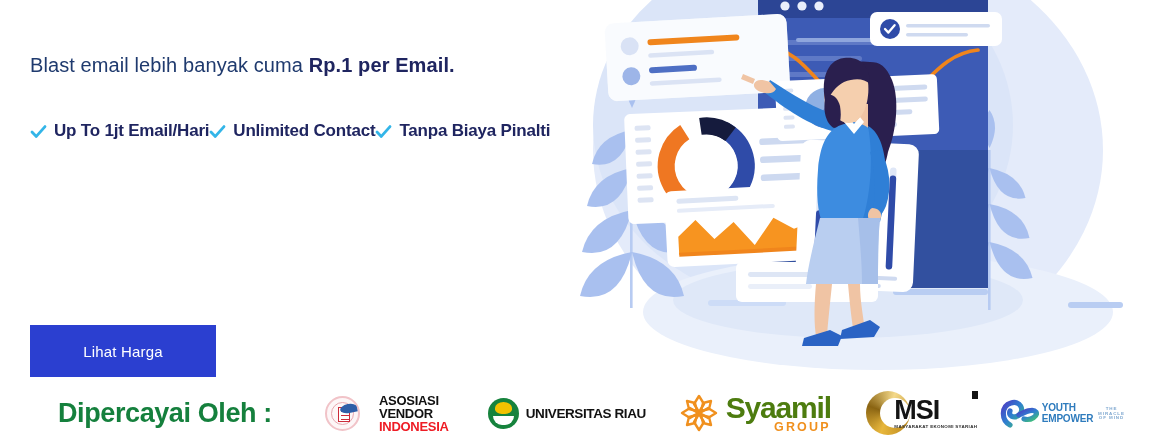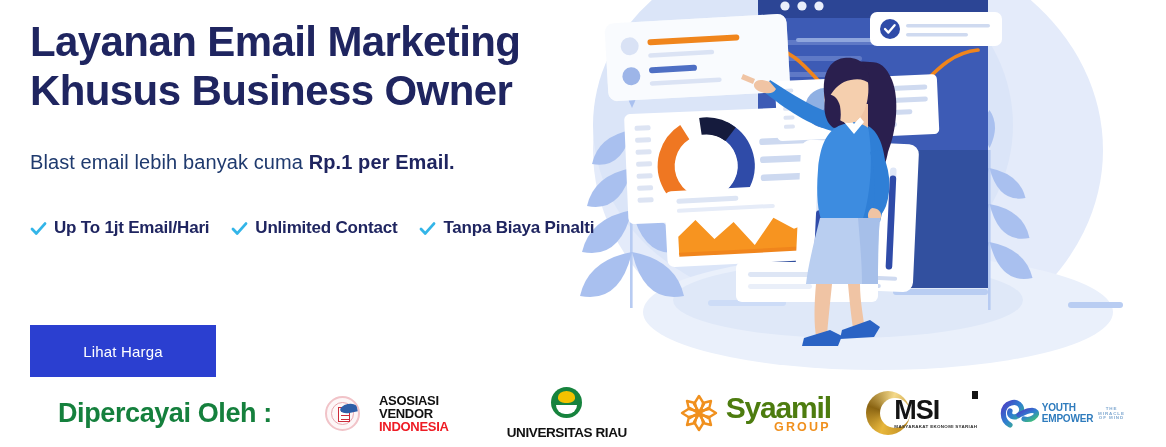--- a/index.html
+++ b/index.html
@@ -35,21 +35,20 @@
     color:#1f3a6e;
     font-weight:400;
     letter-spacing:0.1px;
   }
   .subhead b { font-weight:700; color:#1f2560; }
 
   .feature-row {
     margin-top:44px;
     display:flex;
     align-items:center;
-    gap:22px;
     white-space:nowrap;
   }
   .feature {
     display:flex;
     align-items:center;
     gap:7px;
     font-size:17px;
     font-weight:700;
     color:#1f2560;
     letter-spacing:-0.2px;
@@ -150,21 +149,21 @@
   .avi-text .l1, .avi-text .l2 {
     font-size:13px; font-weight:700; color:#111111;
     letter-spacing:-0.3px; display:block;
   }
   .avi-text .l3 {
     font-size:13px; font-weight:700; color:#ee1c25;
     letter-spacing:-0.3px; display:block;
   }
 
   
-  .unri { display:flex; align-items:center; gap:7px;flex-direction:column; }
+  .unri { display:flex; align-items:center; gap:7px; }
   .unri-seal {
     width:31px; height:31px; border-radius:50%;
     background:#16833d; position:relative; flex:0 0 31px;
     overflow:hidden;
   }
   .unri-seal::before {
     content:""; position:absolute; left:7px; top:4px;
     width:17px; height:12px; background:#f2c200;
     border-radius:50% 50% 40% 40%;
   }
@@ -446,24 +445,20 @@
           <path d="M278 96 C 274 110, 278 124, 286 128 C 292 128, 294 118, 292 106
                    C 290 98, 284 92, 278 96 Z" fill="#2a1f4e"></path>
         </g>
 
       </g>
     </svg>
   </div>
 
   <div class="hero-copy">
 
-    <h1 class="headline">
-      <span class="ln">Layanan Email Marketing</span>
-      <span class="ln">Khusus Business Owner</span>
-    </h1>
 
     <p class="subhead">
       <span>Blast email lebih banyak cuma </span><b>Rp.1 per Email.</b>
     </p>
 
     <div class="feature-row">
 
       <div class="feature">
         <span class="chk">
           <svg width="17" height="17" viewBox="0 0 17 17">

